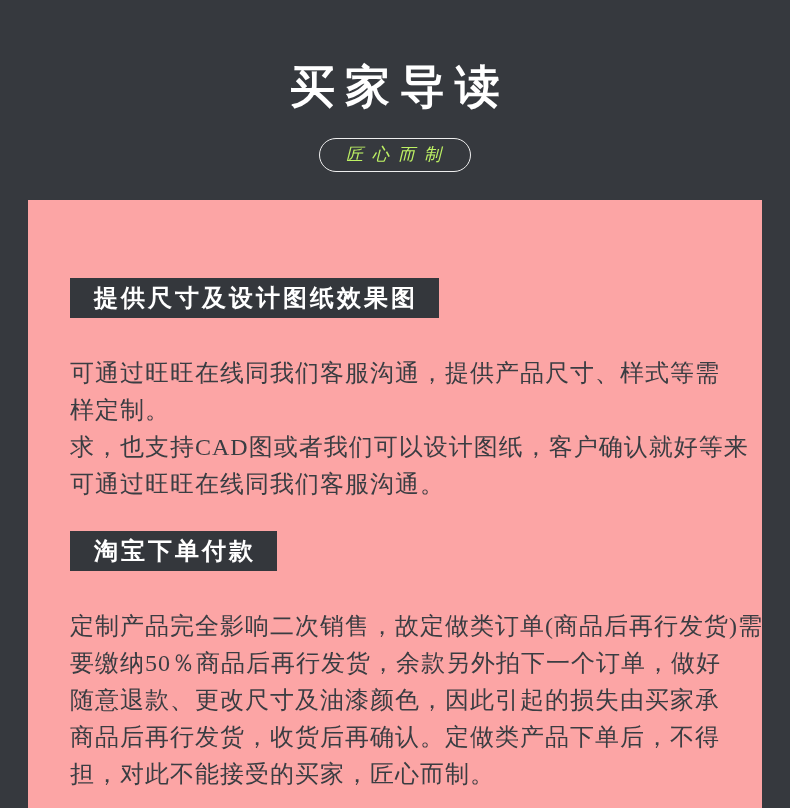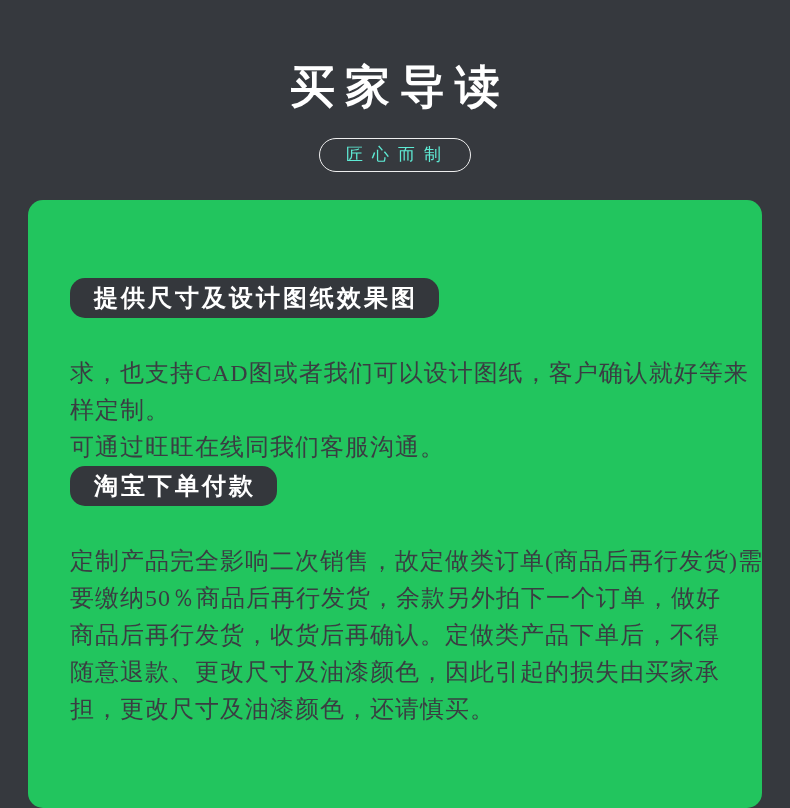--- a/index.html
+++ b/index.html
@@ -1,15 +1,15 @@
 <!DOCTYPE html>
 <html><head>
 <meta charset="utf-8">
 <style>
-  * { margin: 0; padding: 0; box-sizing: border-box; border-radius: 15px; }
+  * { margin: 0; padding: 0; box-sizing: border-box; }
   html, body { width: 790px; }
   body {
     height: 808px;
     background: #36393e;
     font-family: "Liberation Serif", "DejaVu Serif", serif;
     overflow: hidden;
   }
   .header {
     height: 200px;
     text-align: center;
@@ -23,26 +23,27 @@
     color: #ffffff;
   }
   .motto-pill {
     display: inline-block;
     margin-top: 21px;
     border: 1px solid #eeeeee;
     border-radius: 999px;
     padding: 4px 20px 5px 26px;
     font-size: 17px;
     letter-spacing: 9px;
-    color: #5eead4;
+    color: #bef264;
+    font-style: italic;
   }
   .panel {
     margin: 0 28px;
     height: 608px;
-    background: #22c55e;
+    background: #fca5a5;
     padding: 78px 32px 0 42px;
   }
   .section-badge {
     display: inline-block;
     background: #34373c;
     color: #ffffff;
     font-size: 24px;
     font-weight: bold;
     letter-spacing: 3px;
     padding: 8px 21px 8px 24px;
@@ -51,41 +52,42 @@
   .para {
     margin-top: 37px;
     color: #3a3d42;
     font-size: 24px;
     line-height: 37px;
   }
   .para .line {
     white-space: nowrap;
     letter-spacing: 1px;
   }
-  .section-badge.second { }
+  .section-badge.second { margin-top: 28px; }
 </style>
 </head>
 <body>
 
 <div class="header">
   <div class="page-title">买家导读</div>
   <div class="motto-pill">匠心而制</div>
 </div>
 
 <div class="panel">
 
   <div class="section-badge">提供尺寸及设计图纸效果图</div>
   <div class="para">
+    <div class="line">可通过旺旺在线同我们客服沟通，提供产品尺寸、样式等需</div>
+    <div class="line">样定制。</div>
     <div class="line">求，也支持CAD图或者我们可以设计图纸，客户确认就好等来</div>
-    <div class="line">样定制。</div>
     <div class="line">可通过旺旺在线同我们客服沟通。</div>
   </div>
 
   <div class="section-badge second">淘宝下单付款</div>
   <div class="para">
     <div class="line">定制产品完全影响二次销售，故定做类订单(商品后再行发货)需</div>
     <div class="line">要缴纳50％商品后再行发货，余款另外拍下一个订单，做好</div>
+    <div class="line">随意退款、更改尺寸及油漆颜色，因此引起的损失由买家承</div>
     <div class="line">商品后再行发货，收货后再确认。定做类产品下单后，不得</div>
-    <div class="line">随意退款、更改尺寸及油漆颜色，因此引起的损失由买家承</div>
-    <div class="line">担，更改尺寸及油漆颜色，还请慎买。</div>
+    <div class="line">担，对此不能接受的买家，匠心而制。</div>
   </div>
 
 </div>
 
 </body></html>

